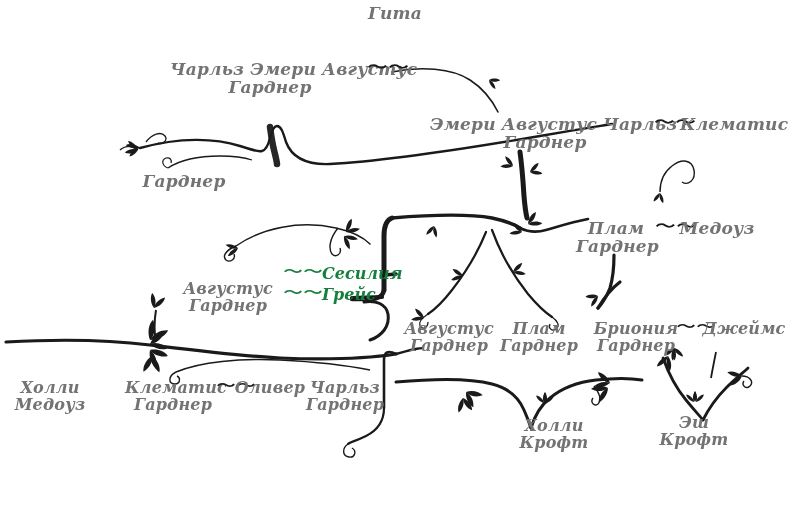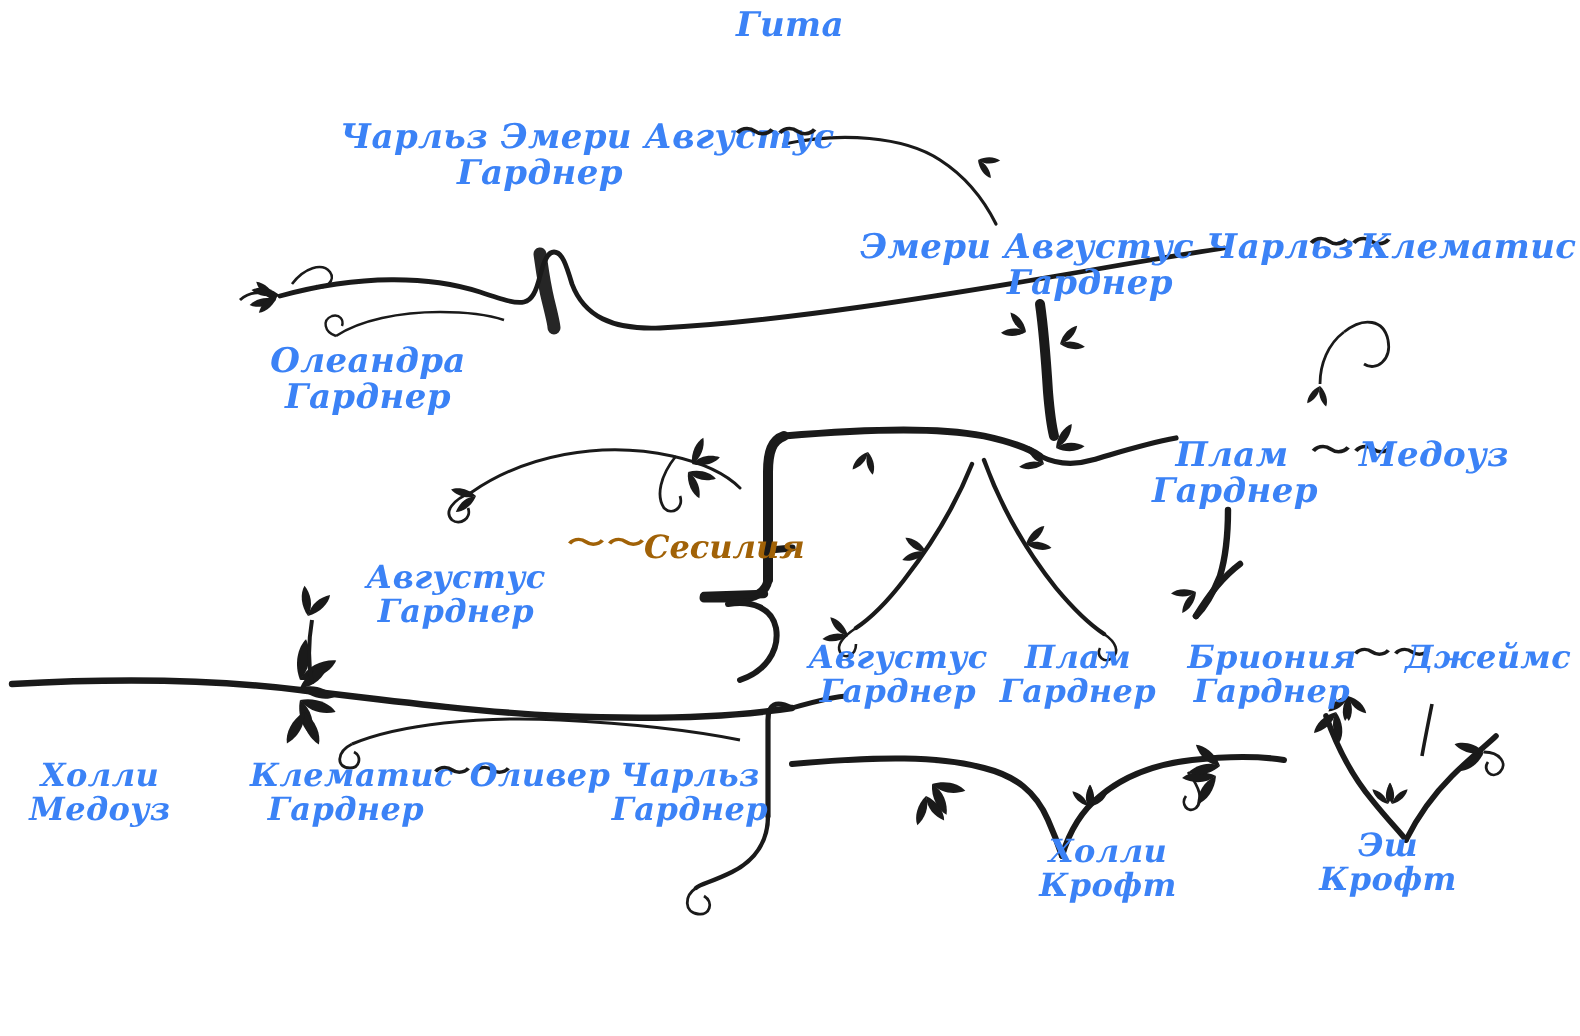--- a/index.html
+++ b/index.html
@@ -20,21 +20,21 @@
     position: absolute;
     left: 0;
     top: 0;
     width: 790px;
     height: 518px;
   }
   .node {
     position: absolute;
     text-align: center;
     line-height: 1.08;
-    color: #3b82f6;
+    color: #737373;
     white-space: nowrap;
     font-family: "DejaVu Serif", serif;
     font-style: italic;
     font-weight: 600;
     letter-spacing: 0.2px;
   }
   .node .ln {
     display: block;
   }
   .node .surname {
@@ -62,21 +62,21 @@
   .sz-gen1   { font-size: 17px; }
   .sz-gen2   { font-size: 17px; }
   .sz-gen3   { font-size: 16px; }
   .sz-gen4   { font-size: 16px; }
   .multi-spouse {
     position: absolute;
     font-family: "DejaVu Serif", serif;
     font-style: italic;
     font-weight: 600;
     font-size: 16px;
-    color: #a16207;
+    color: #15803d;
     line-height: 1.30;
     white-space: nowrap;
   }
   .multi-spouse .msrow { display: block; }
 </style>
 </head>
 <body>
 
 <svg id="tree-canvas" viewBox="0 0 790 518" xmlns="http://www.w3.org/2000/svg" aria-hidden="true">
   <defs>
@@ -305,21 +305,20 @@
   <span class="surname">Гарднер</span>
 </div>
 <div class="spouse-row sz-gen1" style="left:655px; top:115px;">
   <span class="tilde">〜〜</span>
 </div>
 <div class="node sz-gen1" style="left:680px; top:115px; width:100px;">
   <span class="ln">Клематис</span>
 </div>
 
 <div class="node sz-gen2" style="left:132px; top:172px; width:104px;">
-  <span class="ln">Олеандра</span>
   <span class="surname">Гарднер</span>
 </div>
 
 <div class="node sz-gen2" style="left:576px; top:219px; width:80px;">
   <span class="ln">Плам</span>
   <span class="surname">Гарднер</span>
 </div>
 <div class="spouse-row sz-gen2" style="left:656px; top:219px;">
   <span class="tilde">〜〜</span>
 </div>
@@ -329,20 +328,23 @@
 
 <div class="node sz-gen3" style="left:180px; top:280px; width:96px;">
   <span class="ln">Августус</span>
   <span class="surname">Гарднер</span>
 </div>
 
 <div class="multi-spouse" style="left:284px; top:264px;">
   <span class="msrow">
     <span class="tilde">〜〜</span><span>Сесилия</span>
   </span>
+  <span class="msrow">
+    <span class="tilde">〜〜</span><span>Грейс</span>
+  </span>
 </div>
 
 <div class="node sz-gen3" style="left:404px; top:320px; width:90px;">
   <span class="ln">Августус</span>
   <span class="surname">Гарднер</span>
 </div>
 
 <div class="node sz-gen3" style="left:499px; top:320px; width:80px;">
   <span class="ln">Плам</span>
   <span class="surname">Гарднер</span>

